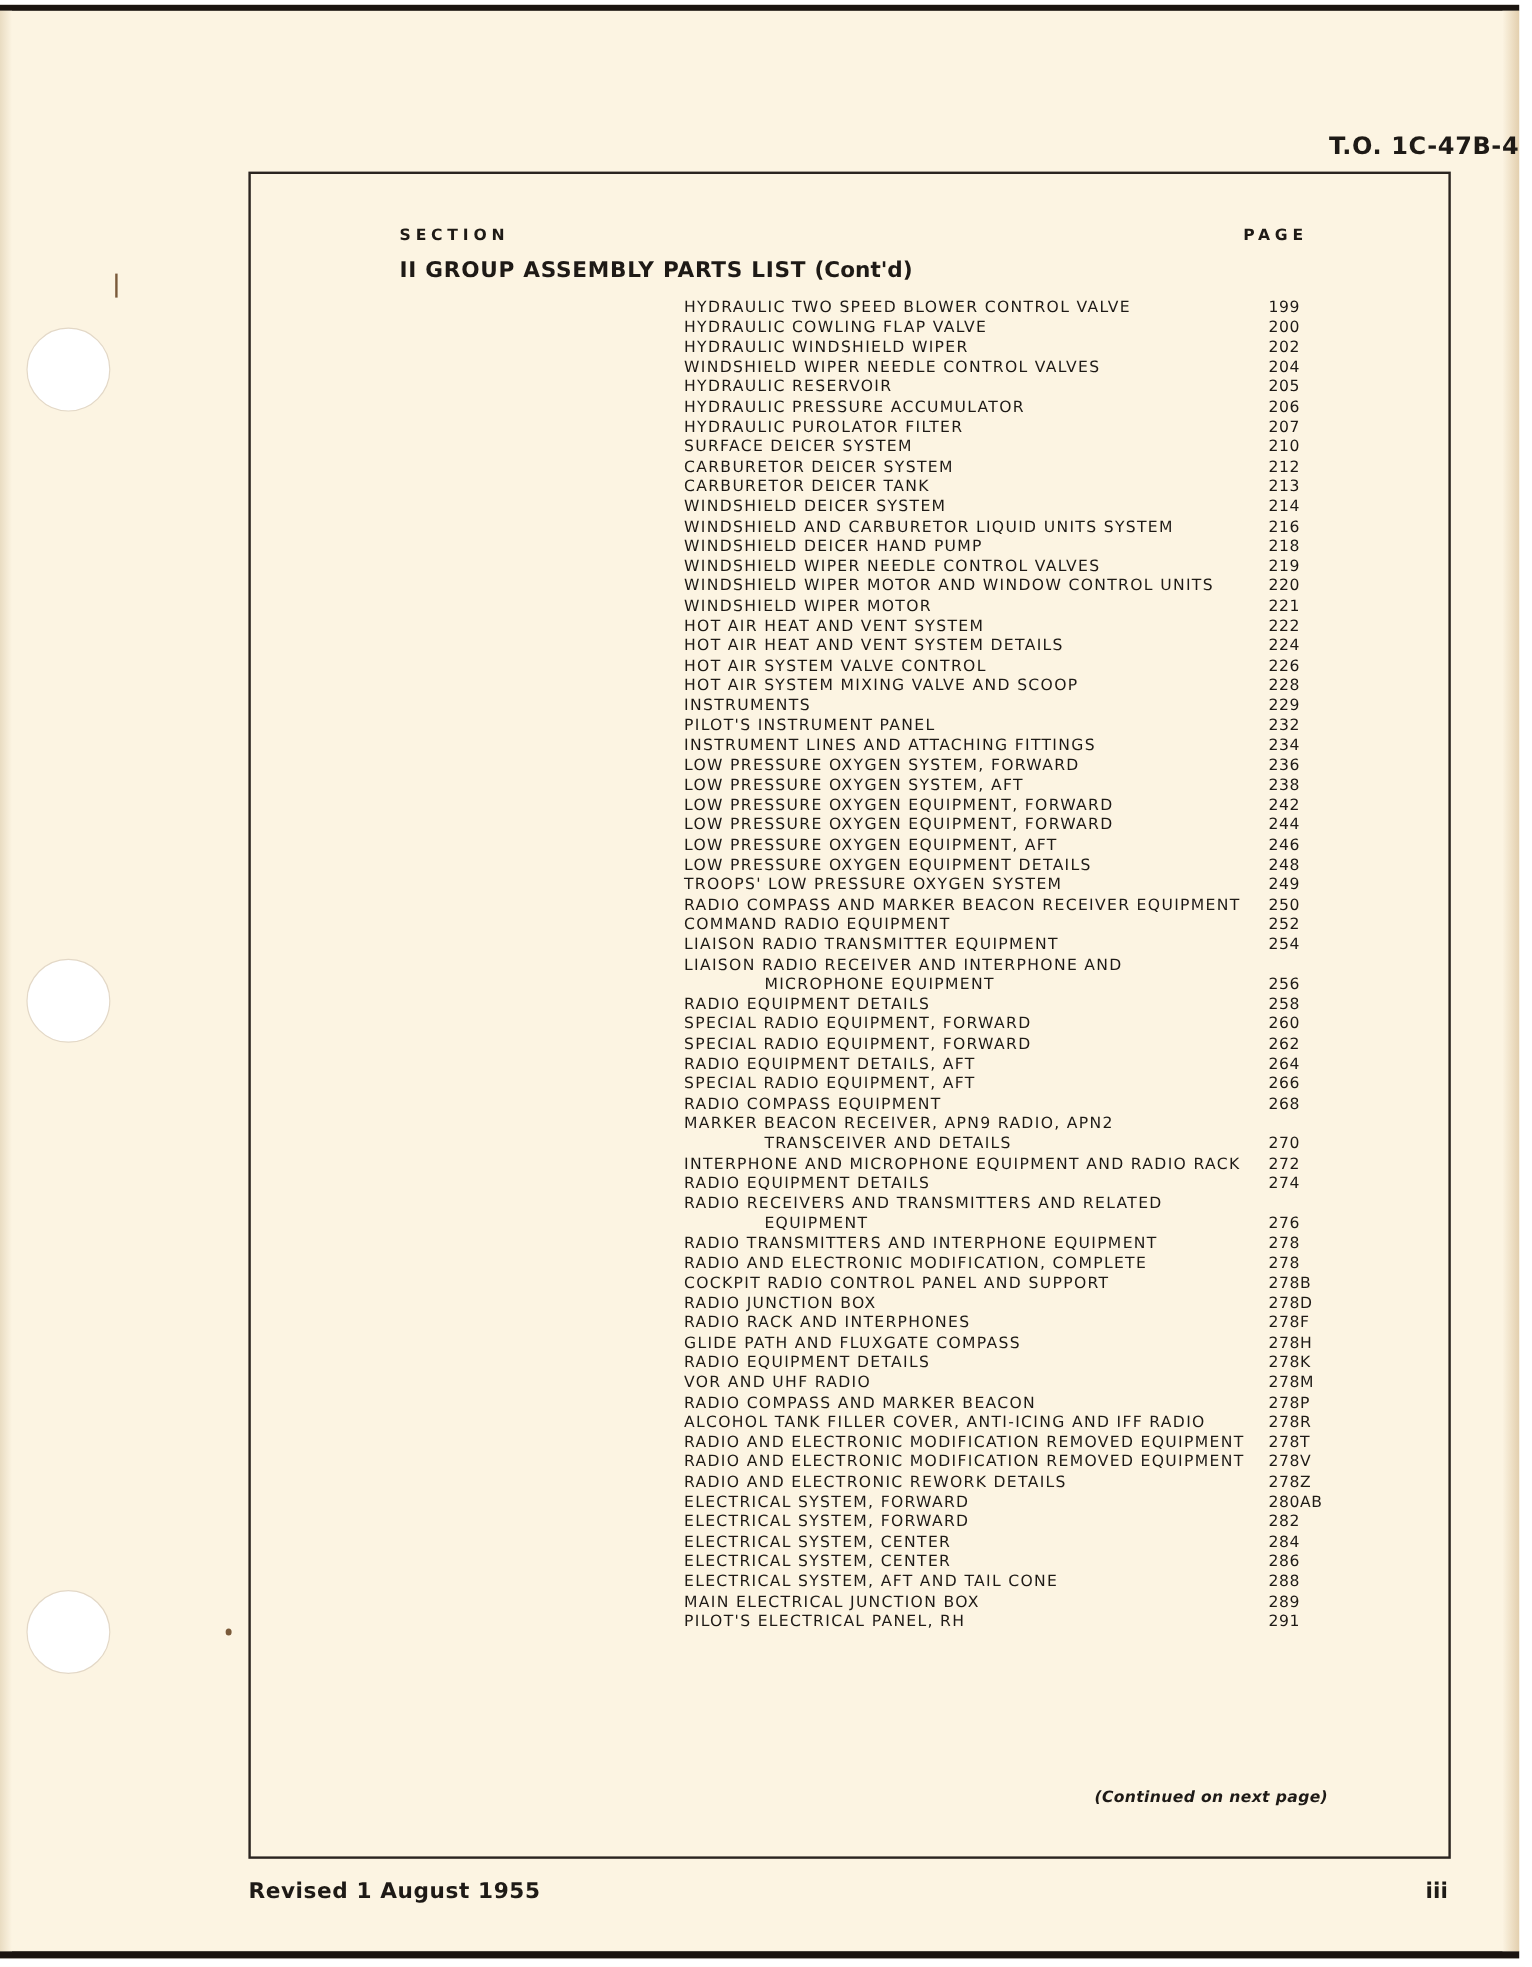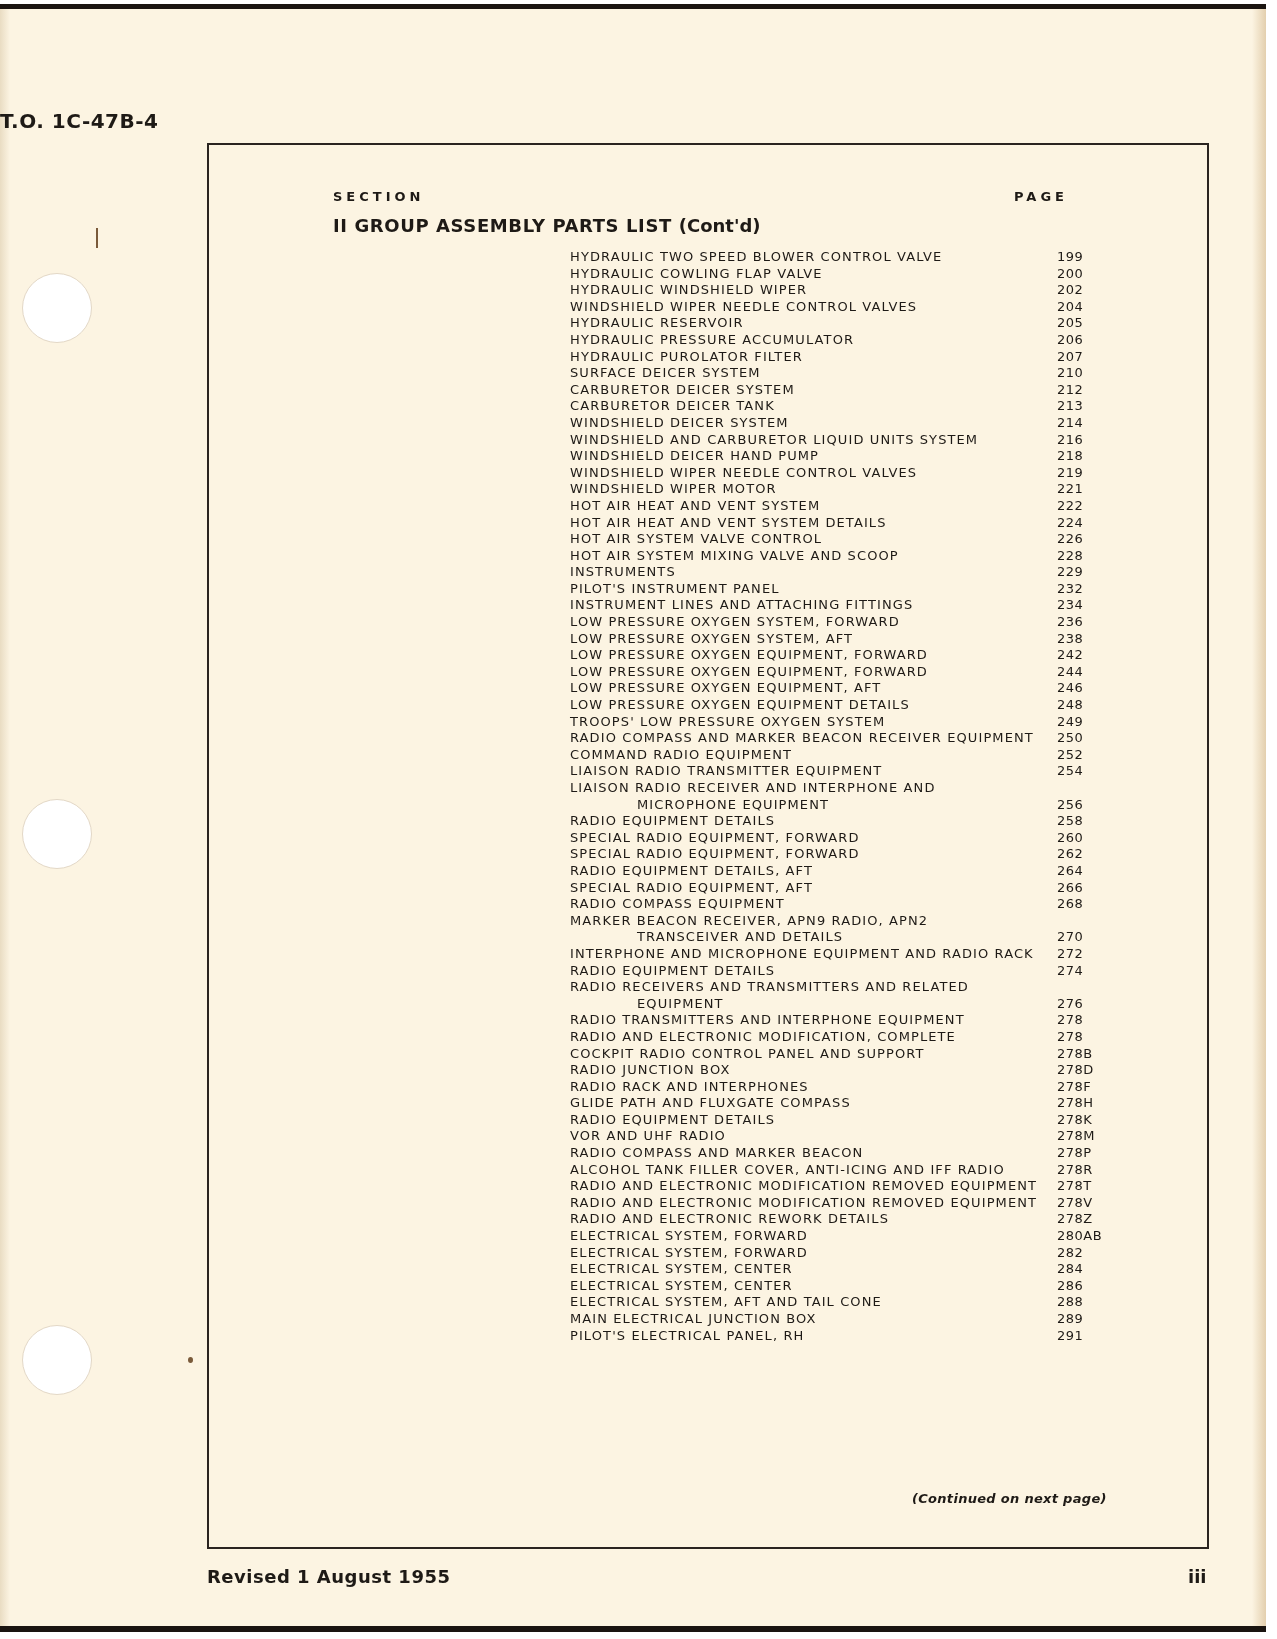--- a/index.html
+++ b/index.html
@@ -13,32 +13,32 @@
     border-top: 5px solid #1a1410;
     border-bottom: 6px solid #1a1410;
     box-sizing: border-box;
   }
   .edge-left { position:absolute; left:0; top:0; width:10px; height:100%; background:linear-gradient(90deg,#e9dcc2,#fcf4e2); }
   .edge-right { position:absolute; right:0; top:0; width:14px; height:100%; background:linear-gradient(90deg,#fcf4e2,#e3cfae); }
   .hole { position:absolute; left:22px; width:68px; height:68px; border-radius:50%; background:#ffffff; border:1px solid #e3d8c7; }
   .mark { position:absolute; background:#7a5a3a; }
 
   .header-title {
-    position: absolute; top: 100px; left: 0; width: 1266px; text-align: left;
+    position: absolute; top: 100px; left: 0; width: 1266px; text-align: right;
     font-size: 20px; font-weight: bold; letter-spacing: 0.5px;
   }
   .frame {
     position: absolute; left: 207px; top: 134px; width: 1002px; height: 1406px;
     border: 2px solid #2a2420; box-sizing: border-box;
   }
   .section-label {
     position: absolute; left: 333px; top: 180px; font-size: 13px; font-weight: bold; letter-spacing: 4px;
   }
   .page-label {
-    position: absolute; left: 1014px; top: 180px; font-size: 13px; font-weight: bold; letter-spacing: 4px;
+    position: absolute; left: 1036px; top: 180px; font-size: 13px; font-weight: bold; letter-spacing: 4px;
   }
   .section-title {
     position: absolute; left: 333px; top: 206px; font-size: 18px; font-weight: bold; letter-spacing: 0.6px;
   }
   .section-title .cont { font-weight: bold; letter-spacing: 0; }
 
   .toc {
     position: absolute; left: 570px; top: 240px; width: 540px; margin: 0; padding: 0; list-style: none;
   }
   .toc li {
@@ -135,20 +135,24 @@
       </li>
       <li>
         <span class="t">WINDSHIELD DEICER HAND PUMP</span>
         <span class="p">218</span>
       </li>
       <li>
         <span class="t">WINDSHIELD WIPER NEEDLE CONTROL VALVES</span>
         <span class="p">219</span>
       </li>
       <li>
+        <span class="t">WINDSHIELD WIPER MOTOR AND WINDOW CONTROL UNITS</span>
+        <span class="p">220</span>
+      </li>
+      <li>
         <span class="t">WINDSHIELD WIPER MOTOR</span>
         <span class="p">221</span>
       </li>
       <li>
         <span class="t">HOT AIR HEAT AND VENT SYSTEM</span>
         <span class="p">222</span>
       </li>
       <li>
         <span class="t">HOT AIR HEAT AND VENT SYSTEM DETAILS</span>
         <span class="p">224</span>

